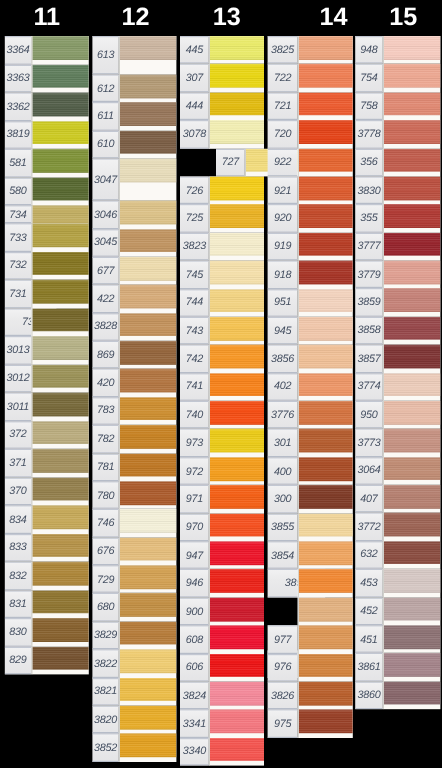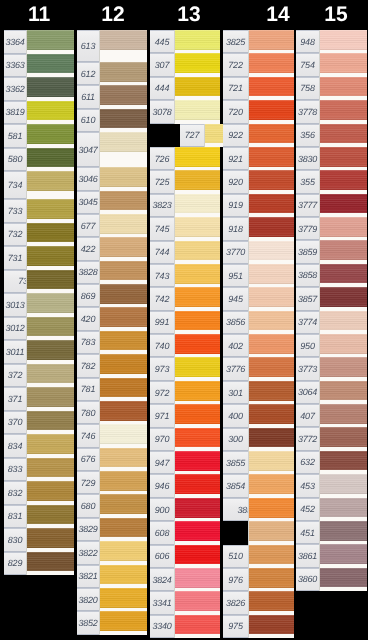--- a/index.html
+++ b/index.html
@@ -115,21 +115,21 @@
           </div>
           <div class="sw" style="left: 22px; width: 48px;">
             <div class="swc" style="background: rgb(87, 104, 48); height: 19.7px;">
               <div class="tex"></div>
               <div class="swtop"></div>
               <div class="swbot"></div>
             </div>
             <div class="seam"></div>
           </div>
         </div>
-        <div class="row" style="height: 28px;">
+        <div class="row" style="height: 15px;">
           <div class="lbl" style="width: 22px;">
             <span>734</span>
           </div>
           <div class="sw" style="left: 22px; width: 48px;">
             <div class="swc" style="background: rgb(194, 174, 98); height: 19.7px;">
               <div class="tex"></div>
               <div class="swtop"></div>
               <div class="swbot"></div>
             </div>
             <div class="seam"></div>
@@ -829,21 +829,21 @@
             <div class="swc" style="background: rgb(247, 151, 37); height: 19.7px;">
               <div class="tex"></div>
               <div class="swtop"></div>
               <div class="swbot"></div>
             </div>
             <div class="seam"></div>
           </div>
         </div>
         <div class="row" style="height: 23.4px;">
           <div class="lbl" style="width: 24px;">
-            <span>991</span>
+            <span>741</span>
           </div>
           <div class="sw" style="left: 24px; width: 46px;">
             <div class="swc" style="background: rgb(247, 130, 26); height: 19.7px;">
               <div class="tex"></div>
               <div class="swtop"></div>
               <div class="swbot"></div>
             </div>
             <div class="seam"></div>
           </div>
         </div>
@@ -1133,33 +1133,20 @@
             <div class="swc" style="background: rgb(166, 52, 38); height: 19.7px;">
               <div class="tex"></div>
               <div class="swtop"></div>
               <div class="swbot"></div>
             </div>
             <div class="seam"></div>
           </div>
         </div>
         <div class="row" style="height: 23.4px;">
           <div class="lbl" style="width: 25px;">
-            <span>3770</span>
-          </div>
-          <div class="sw" style="left: 25px; width: 46px;">
-            <div class="swc" style="background: rgb(245, 226, 212); height: 19.7px;">
-              <div class="tex"></div>
-              <div class="swtop"></div>
-              <div class="swbot"></div>
-            </div>
-            <div class="seam"></div>
-          </div>
-        </div>
-        <div class="row" style="height: 23.4px;">
-          <div class="lbl" style="width: 25px;">
             <span>951</span>
           </div>
           <div class="sw" style="left: 25px; width: 46px;">
             <div class="swc" style="background: rgb(243, 211, 190); height: 19.7px;">
               <div class="tex"></div>
               <div class="swtop"></div>
               <div class="swbot"></div>
             </div>
             <div class="seam"></div>
           </div>
@@ -1302,21 +1289,21 @@
             <div class="swc" style="background: rgb(226, 177, 128); height: 19.7px;">
               <div class="tex"></div>
               <div class="swtop"></div>
               <div class="swbot"></div>
             </div>
             <div class="seam"></div>
           </div>
         </div>
         <div class="row" style="height: 23.4px;">
           <div class="lbl" style="width: 25px;">
-            <span>510</span>
+            <span>977</span>
           </div>
           <div class="sw" style="left: 25px; width: 46px;">
             <div class="swc" style="background: rgb(221, 151, 86); height: 19.7px;">
               <div class="tex"></div>
               <div class="swtop"></div>
               <div class="swbot"></div>
             </div>
             <div class="seam"></div>
           </div>
         </div>

